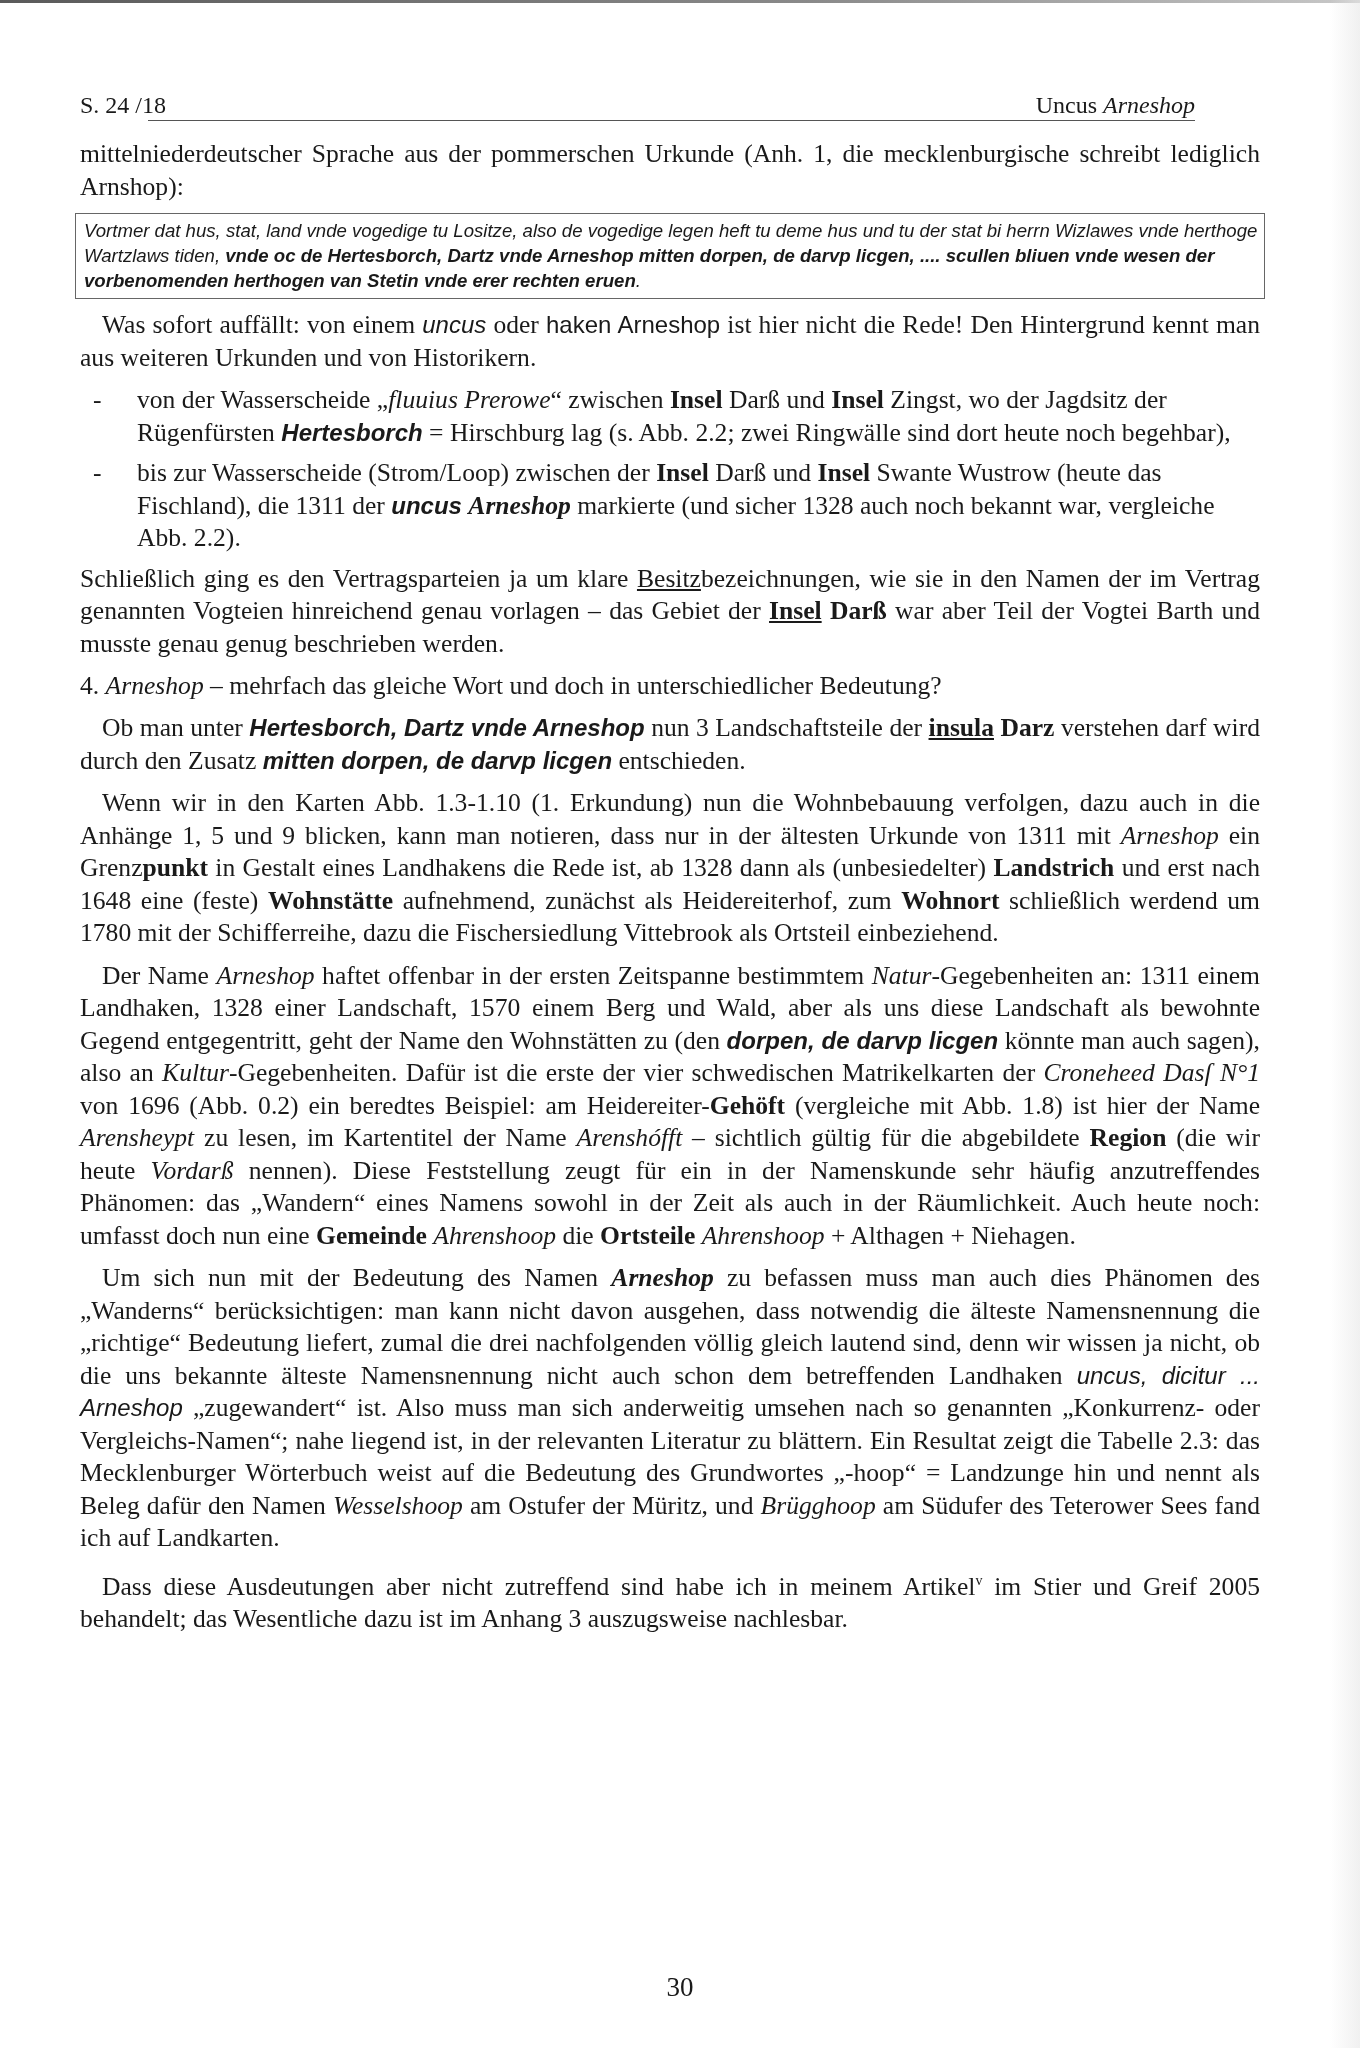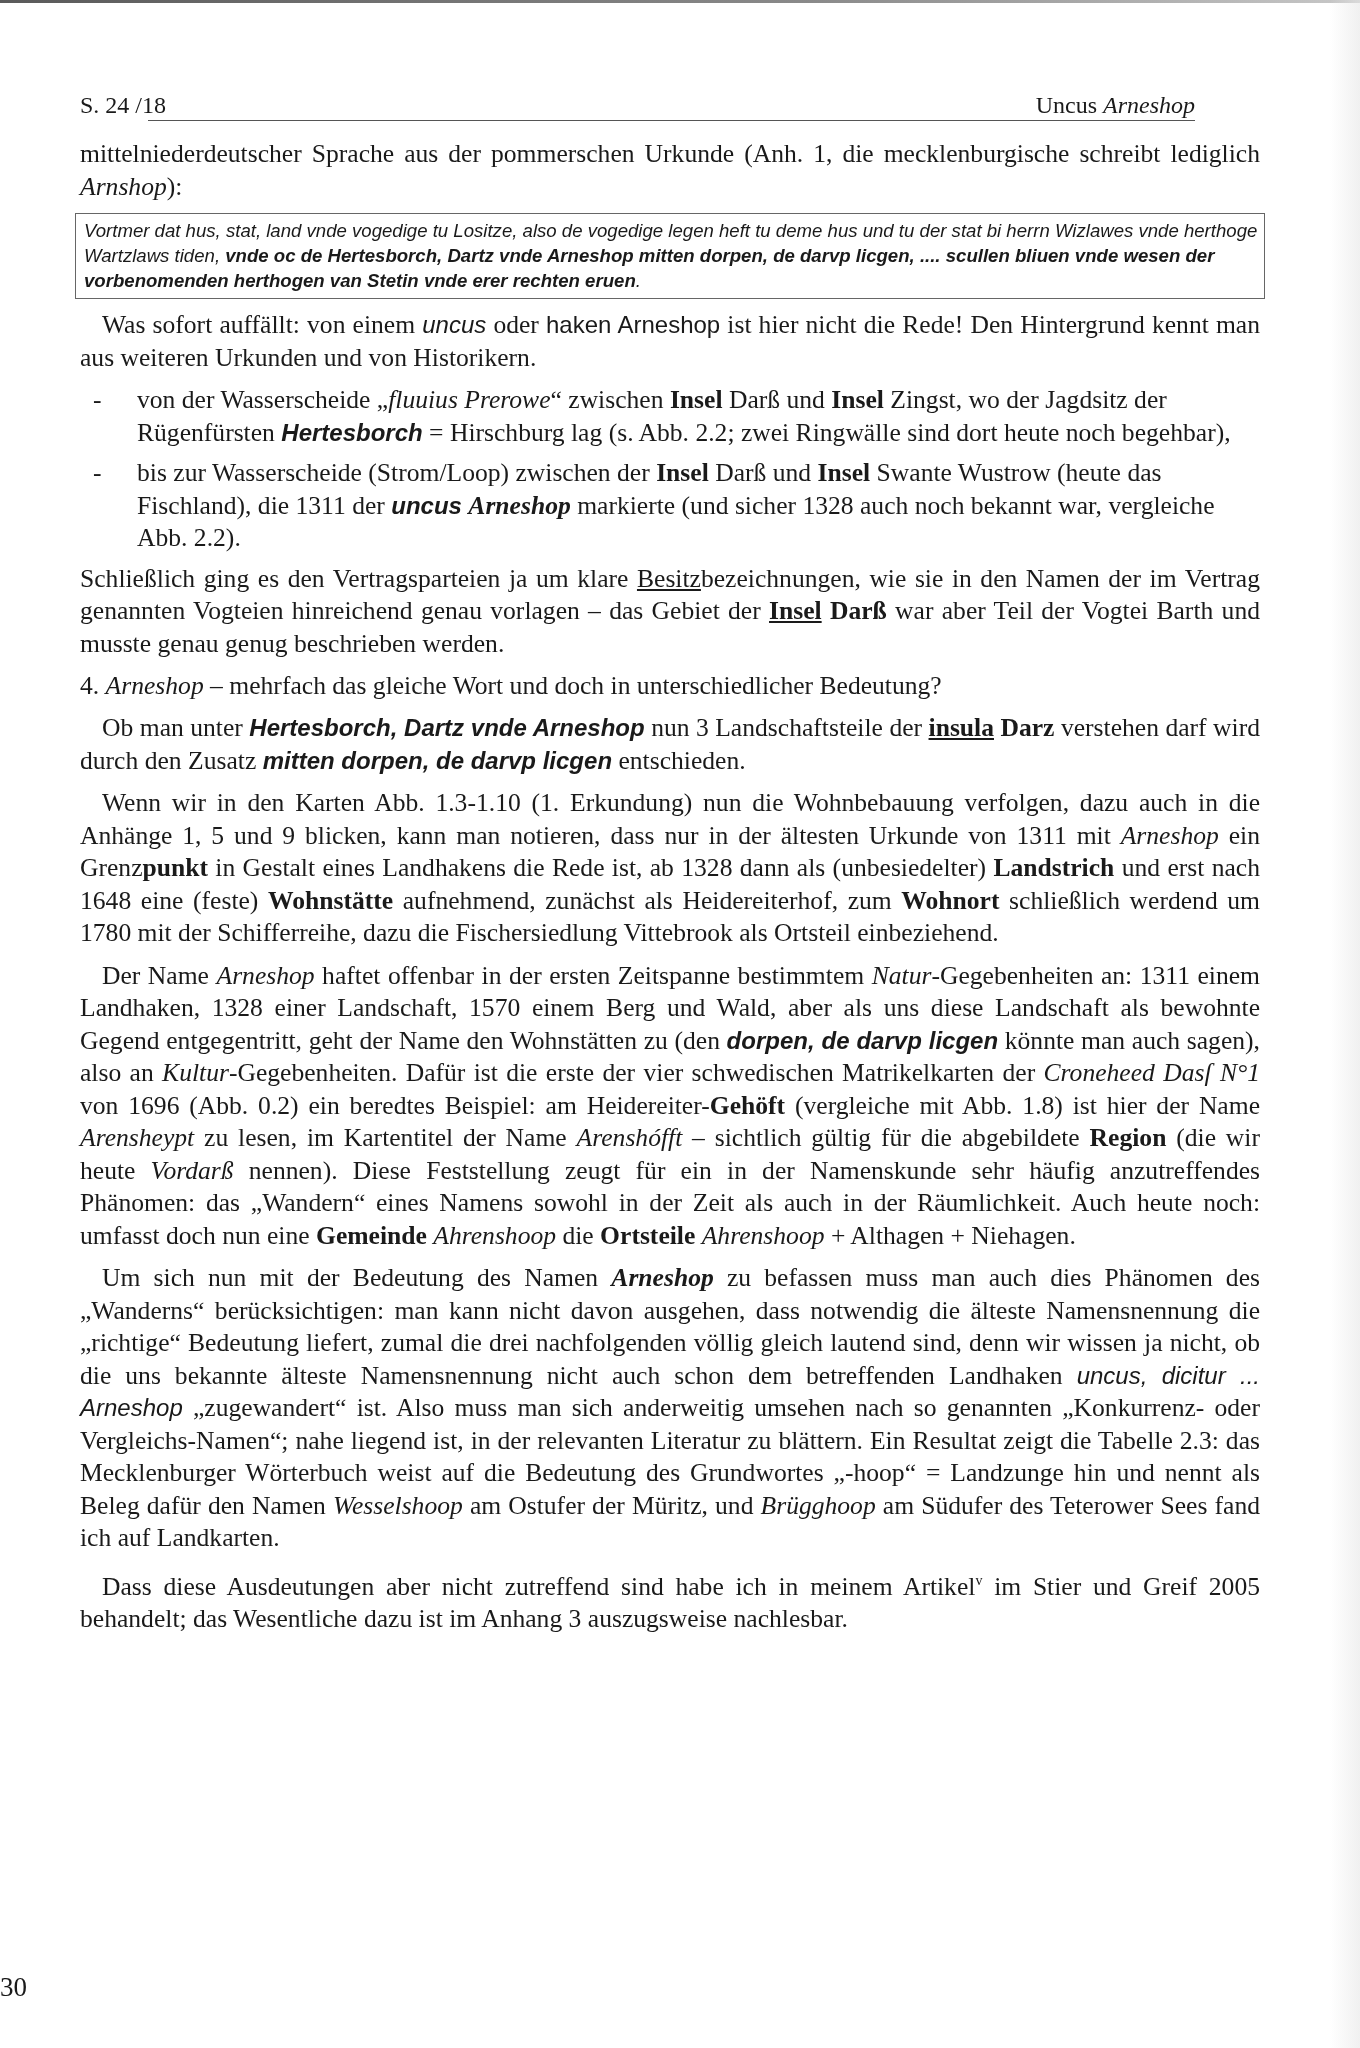--- a/index.html
+++ b/index.html
@@ -54,39 +54,39 @@
   ul.dash { list-style: none; margin: 0 0 8px 0; padding: 0; }
   ul.dash li { position: relative; padding-left: 57px; margin-bottom: 8px; text-align: left; }
   ul.dash li .dash-mark { position: absolute; left: 13px; top: 0; }
   h4.section {
     font-size: 25.6px; font-weight: normal; margin: 0 0 10px 0; line-height: 32px;
   }
   .sans { font-family: "Liberation Sans", sans-serif; font-size: 24px; }
   .u { text-decoration: underline; }
   .sup { vertical-align: super; font-size: 14px; }
   .pagenum {
-    position: absolute; left: 0; width: 1360px; top: 1972px; text-align: left;
+    position: absolute; left: 0; width: 1360px; top: 1972px; text-align: center;
     font-size: 27px;
   }
 </style>
 </head>
 <body>
 
 <div class="topedge"></div>
 <div class="rightshade"></div>
 
 <div class="page">
   <div class="header">
     <span class="header-left">S. 24 /18</span>
     <div class="header-rule"></div>
     <span class="header-right"><span>Uncus </span><i>Arneshop</i></span>
   </div>
 
   <div class="body" id="body">
-      <p><span>mittelniederdeutscher Sprache aus der pommerschen Urkunde (Anh. 1, die mecklenburgische schreibt lediglich </span><span style="font-style: italic;">Arnshop</span><span>):</span></p>
+      <p><span>mittelniederdeutscher Sprache aus der pommerschen Urkunde (Anh. 1, die mecklenburgische schreibt lediglich </span><span style="">Arnshop</span><span>):</span></p>
       <div class="quote"><span>Vortmer dat hus, stat, land vnde vogedige tu Lositze, also de vogedige legen heft tu deme hus und tu der stat bi herrn Wizlawes vnde herthoge Wartzlaws tiden, </span><span style="font-weight: bold;">vnde oc de Hertesborch, Dartz vnde Arneshop mitten dorpen, de darvp licgen, .... scullen bliuen vnde wesen der vorbenomenden herthogen van Stetin vnde erer rechten eruen</span><span>.</span></div>
       <p class="indent"><span>Was sofort auffällt: von einem </span><span class="sans" style="font-style: italic;">uncus</span><span> oder </span><span class="sans" style="">haken Arneshop</span><span> ist hier nicht die Rede! Den Hintergrund kennt man aus weiteren Urkunden und von Historikern.</span></p>
       <ul class="dash">
         <li><span class="dash-mark">-</span><span>von der Wasserscheide „</span><span style="font-style: italic;">fluuius Prerowe</span><span>“ zwischen </span><span style="font-weight: bold;">Insel</span><span> Darß und </span><span style="font-weight: bold;">Insel</span><span> Zingst, wo der Jagdsitz der Rügenfürsten </span><span class="sans" style="font-weight: bold; font-style: italic;">Hertesborch</span><span> = Hirschburg lag (s. Abb. 2.2; zwei Ringwälle sind dort heute noch begehbar),</span></li>
         <li><span class="dash-mark">-</span><span>bis zur Wasserscheide (Strom/Loop) zwischen der </span><span style="font-weight: bold;">Insel</span><span> Darß und </span><span style="font-weight: bold;">Insel</span><span> Swante Wustrow (heute das Fischland), die 1311 der </span><span class="sans" style="font-weight: bold; font-style: italic;">uncus</span><span> </span><span style="font-weight: bold; font-style: italic;">Arneshop</span><span> markierte (und sicher 1328 auch noch bekannt war, vergleiche Abb. 2.2).</span></li>
       </ul>
       <p><span>Schließlich ging es den Vertragsparteien ja um klare </span><span class="u">Besitz</span><span>bezeichnungen, wie sie in den Namen der im Vertrag genannten Vogteien hinreichend genau vorlagen – das Gebiet der </span><span class="u" style="font-weight: bold;">Insel</span><span> </span><span style="font-weight: bold;">Darß</span><span> war aber Teil der Vogtei Barth und musste genau genug beschrieben werden.</span></p>
       <h4 class="section"><span>4. </span><span style="font-style: italic;">Arneshop</span><span> – mehrfach das gleiche Wort und doch in unterschiedlicher Bedeutung?</span></h4>
       <p class="indent"><span>Ob man unter </span><span class="sans" style="font-weight: bold; font-style: italic;">Hertesborch, Dartz vnde Arneshop</span><span> nun 3 Landschaftsteile der </span><span class="u" style="font-weight: bold;">insula</span><span> </span><span style="font-weight: bold;">Darz</span><span> verstehen darf wird durch den Zusatz </span><span class="sans" style="font-weight: bold; font-style: italic;">mitten dorpen, de darvp licgen</span><span> entschieden.</span></p>
       <p class="indent"><span>Wenn wir in den Karten Abb. 1.3-1.10 (1. Erkundung) nun die Wohnbebauung verfolgen, dazu auch in die Anhänge 1, 5 und 9 blicken, kann man notieren, dass nur in der ältesten Urkunde von 1311 mit </span><span style="font-style: italic;">Arneshop</span><span> ein Grenz</span><span style="font-weight: bold;">punkt</span><span> in Gestalt eines Landhakens die Rede ist, ab 1328 dann als (unbesiedelter) </span><span style="font-weight: bold;">Landstrich</span><span> und erst nach 1648 eine (feste) </span><span style="font-weight: bold;">Wohnstätte</span><span> aufnehmend, zunächst als Heidereiterhof, zum </span><span style="font-weight: bold;">Wohnort</span><span> schließlich werdend um 1780 mit der Schifferreihe, dazu die Fischersiedlung Vittebrook als Ortsteil einbeziehend.</span></p>

